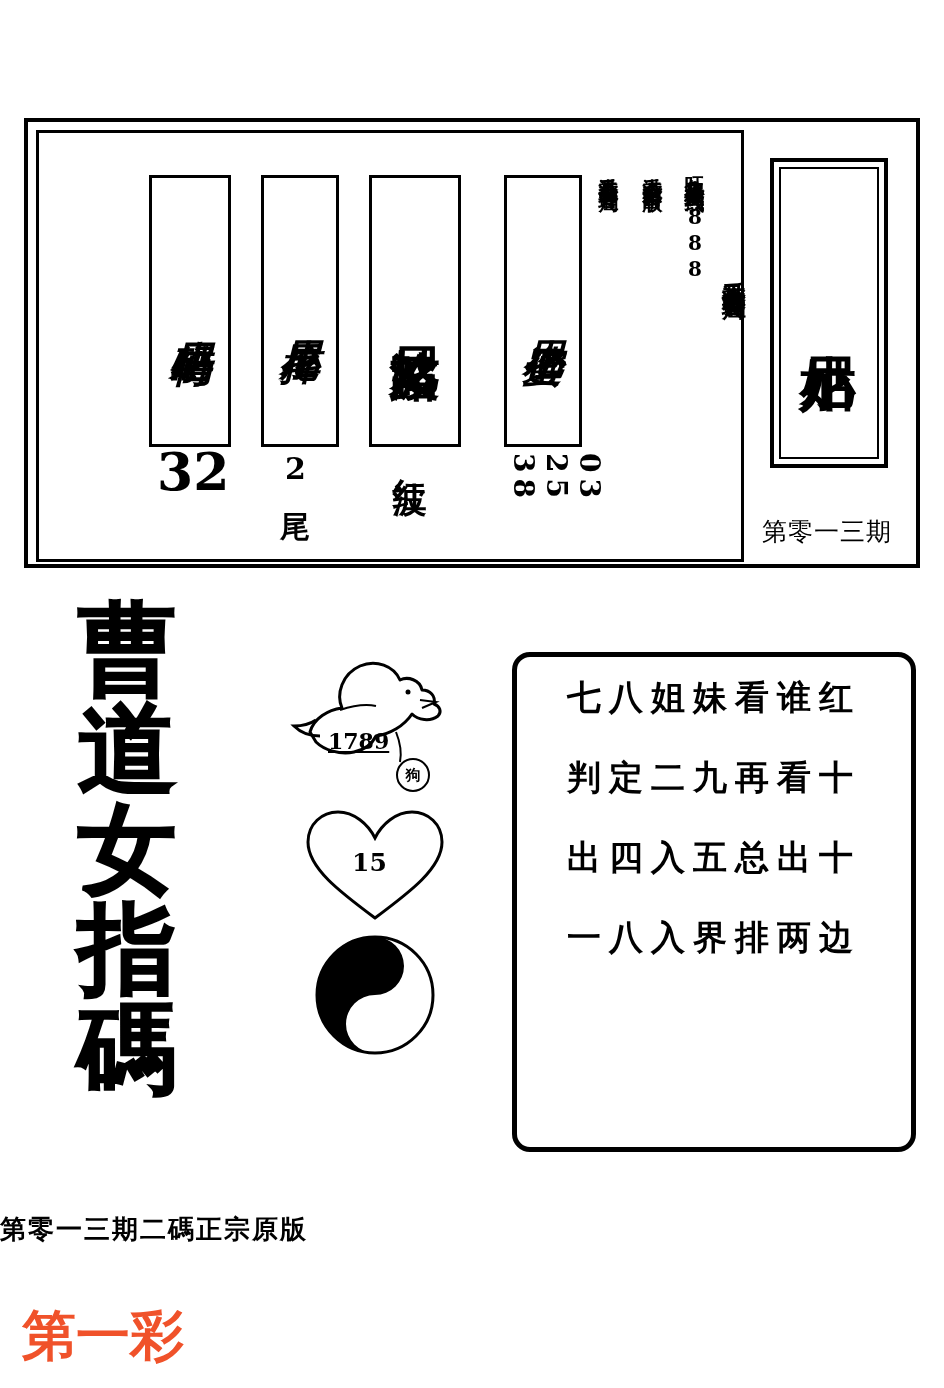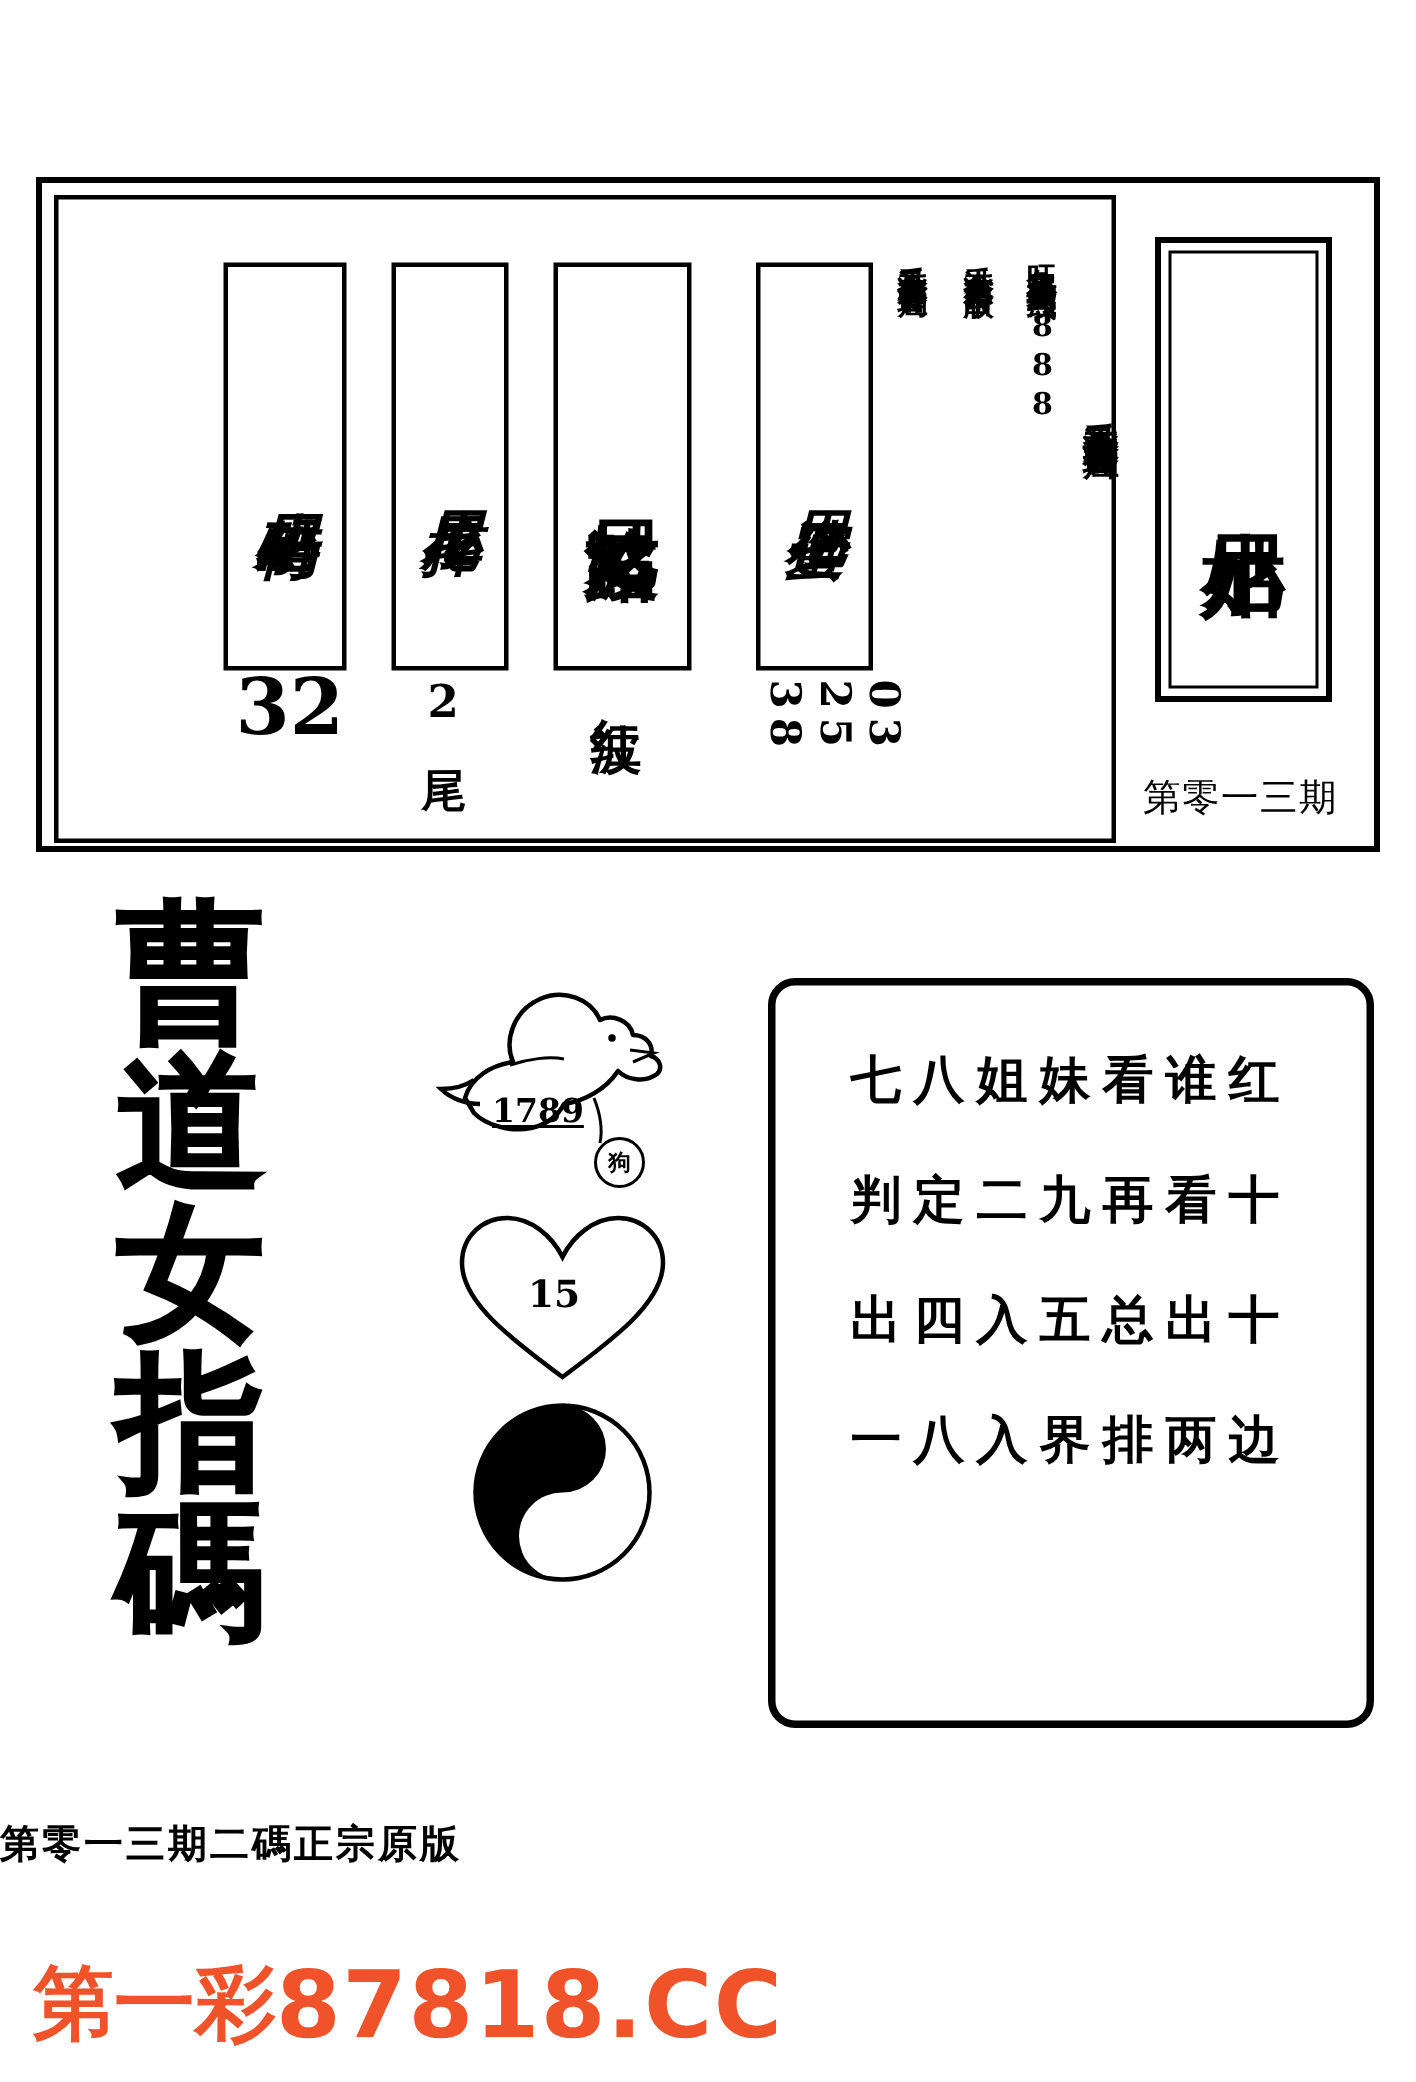--- a/index.html
+++ b/index.html
@@ -200,21 +200,21 @@
   
   .verse-box {
     position: absolute;
     left: 512px;
     top: 652px;
     width: 404px;
     height: 500px;
     border: 5px solid #000;
     border-radius: 18px;
     box-sizing: border-box;
-    padding: 40px 18px 10px 18px;
+    padding: 18px 18px 10px 18px;
   }
   .verse-line {
     font-size: 34px;
     font-weight: 700;
     letter-spacing: 8px;
     text-align: center;
     margin-bottom: 34px;
     font-family: "DejaVu Serif", serif;
     white-space: nowrap;
   }
@@ -230,20 +230,21 @@
     letter-spacing: 2px;
   }
 
   
   .footer {
     position: absolute;
     left: 22px;
     top: 1300px;
     display: flex;
     align-items: flex-start;
+    gap: 22px;
   }
   .footer-cn {
     font-size: 54px;
     font-weight: 900;
     color: #f0522a;
     font-family: "DejaVu Sans", sans-serif;
     letter-spacing: 0px;
   }
   .footer-url {
     font-size: 62px;
@@ -349,14 +350,13 @@
   <div class="verse-line">七八姐妹看谁红</div>
   <div class="verse-line">判定二九再看十</div>
   <div class="verse-line">出四入五总出十</div>
   <div class="verse-line">一八入界排两边</div>
 </div>
 
 <div class="caption">第零一三期二碼正宗原版</div>
 
 <div class="footer">
   <span class="footer-cn">第一彩</span>
-  <span class="footer-url">87818.CC</span>
 </div>
 
 </body></html>

